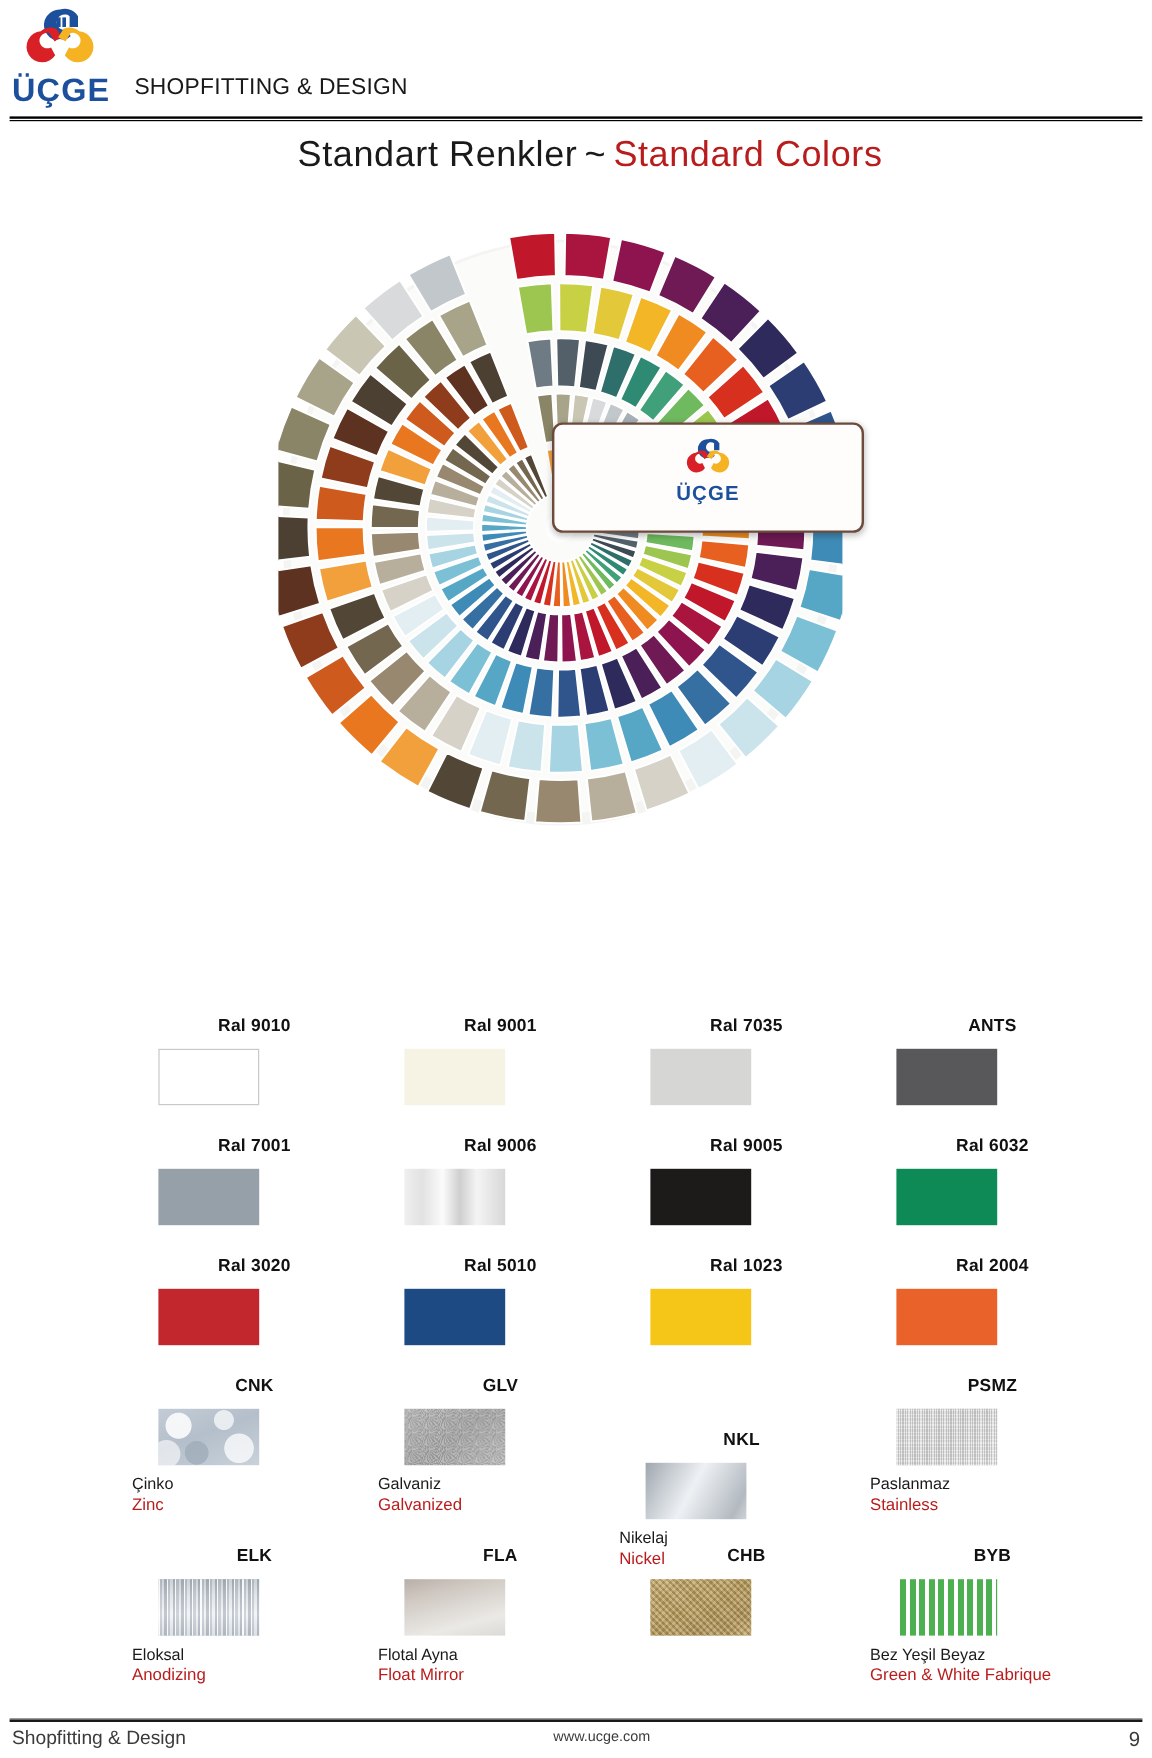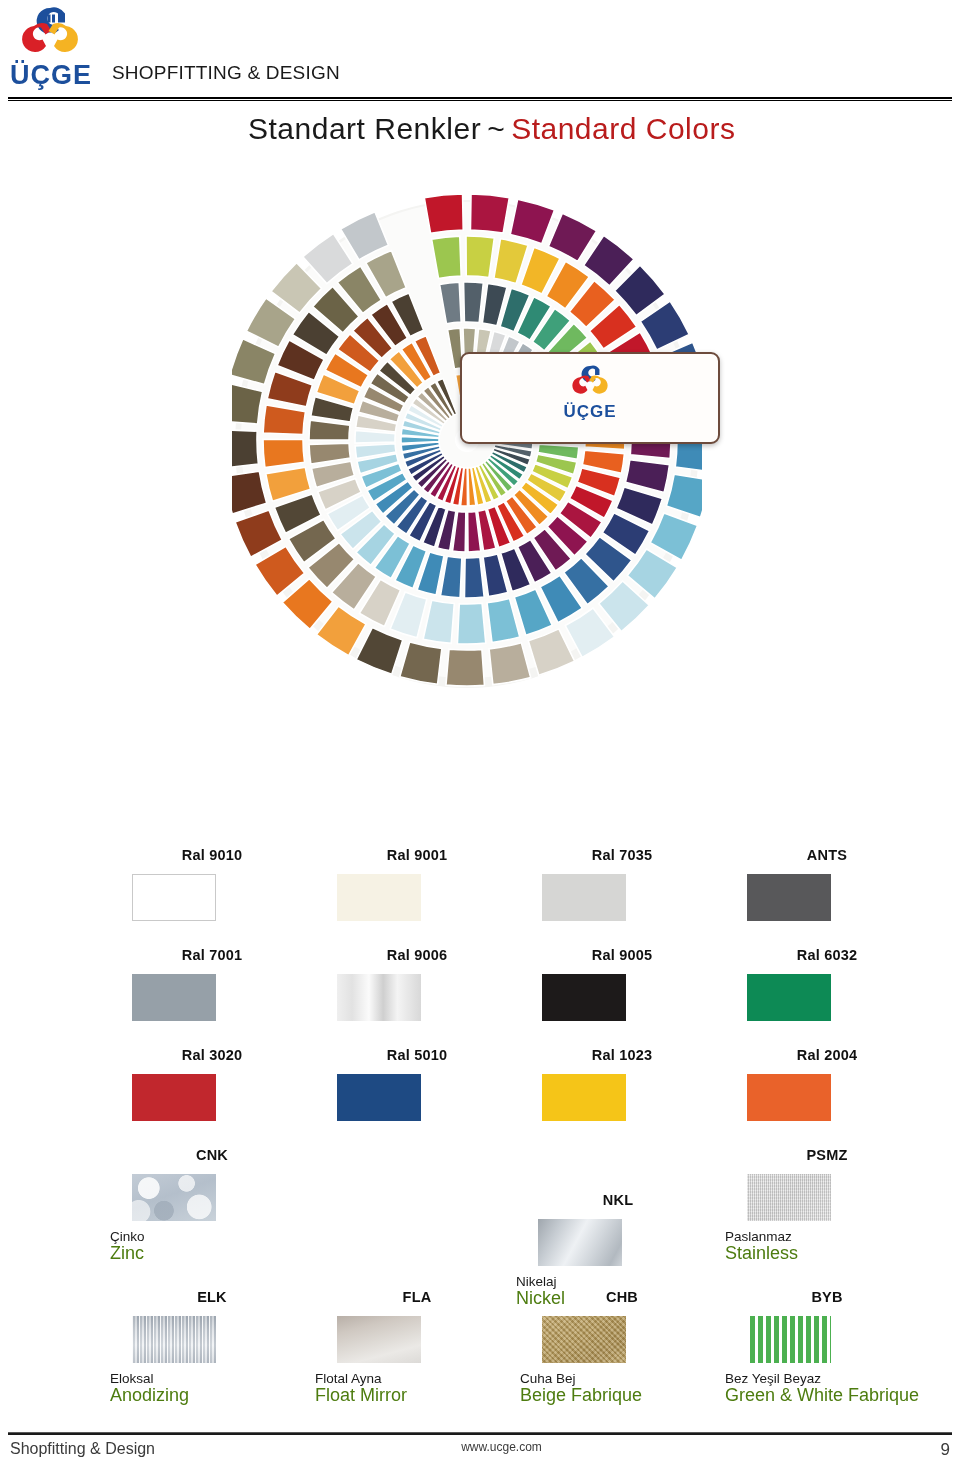--- a/index.html
+++ b/index.html
@@ -139,22 +139,22 @@
   .swatch-names {
     margin-top: 7px;
     text-align: left;
   }
   .name-tr {
     font-size: 13.5px;
     color: #1a1a1a;
     line-height: 17px;
   }
   .name-en {
-    font-size: 18px;
-    color: #4d7c0f;
+    font-size: 14px;
+    color: #b91c1c;
     line-height: 17px;
   }
 
   
   .tex-sheen {
     background: linear-gradient(90deg,#efefef 0%,#e2e2e2 18%,#fbfbfb 38%,#cfcfcf 55%,#f4f4f4 72%,#d8d8d8 100%);
   }
   .tex-zinc {
     background:
       radial-gradient(circle at 20% 30%, rgba(255,255,255,.85) 0 14%, rgba(255,255,255,0) 15%),
@@ -560,20 +560,28 @@
     </div>
     <div class="swatch-row" style="height: 142px;">
       <div class="swatch-cell" style="left: 110px; top: 0px;">
         <div class="swatch-code">CNK</div>
         <div class="swatch-chip tex-zinc"></div>
         <div class="swatch-names">
           <div class="name-tr">Çinko</div>
           <div class="name-en">Zinc</div>
         </div>
       </div>
+      <div class="swatch-cell" style="left: 315px; top: 0px;">
+        <div class="swatch-code">GLV</div>
+        <div class="swatch-chip tex-galv"></div>
+        <div class="swatch-names">
+          <div class="name-tr">Galvaniz</div>
+          <div class="name-en">Galvanized</div>
+        </div>
+      </div>
       <div class="swatch-cell" style="left: 516px; top: 0px; margin-top: 45px;">
         <div class="swatch-code">NKL</div>
         <div class="swatch-chip tex-nickel"></div>
         <div class="swatch-names">
           <div class="name-tr">Nikelaj</div>
           <div class="name-en">Nickel</div>
         </div>
       </div>
       <div class="swatch-cell" style="left: 725px; top: 0px;">
         <div class="swatch-code">PSMZ</div>
@@ -597,24 +605,20 @@
         <div class="swatch-code">FLA</div>
         <div class="swatch-chip tex-mirror"></div>
         <div class="swatch-names">
           <div class="name-tr">Flotal Ayna</div>
           <div class="name-en">Float Mirror</div>
         </div>
       </div>
       <div class="swatch-cell" style="left: 520px; top: 0px;">
         <div class="swatch-code">CHB</div>
         <div class="swatch-chip tex-beige-fabric"></div>
-        <div class="swatch-names">
-          <div class="name-tr">Cuha Bej</div>
-          <div class="name-en">Beige Fabrique</div>
-        </div>
       </div>
       <div class="swatch-cell" style="left: 725px; top: 0px;">
         <div class="swatch-code">BYB</div>
         <div class="swatch-chip tex-green-stripe"></div>
         <div class="swatch-names">
           <div class="name-tr">Bez Yeşil Beyaz</div>
           <div class="name-en">Green &amp; White Fabrique</div>
         </div>
       </div>
     </div>

